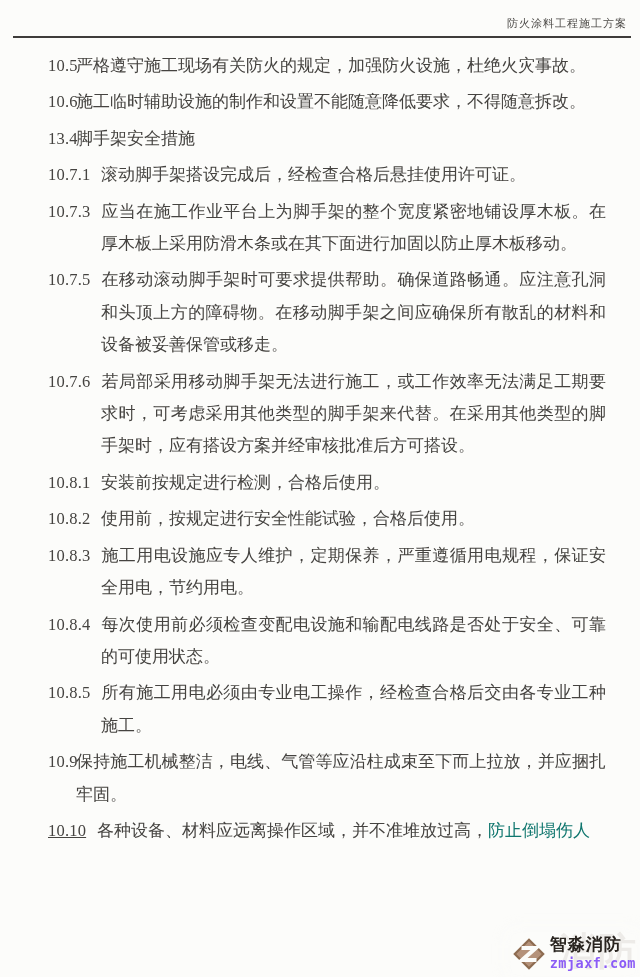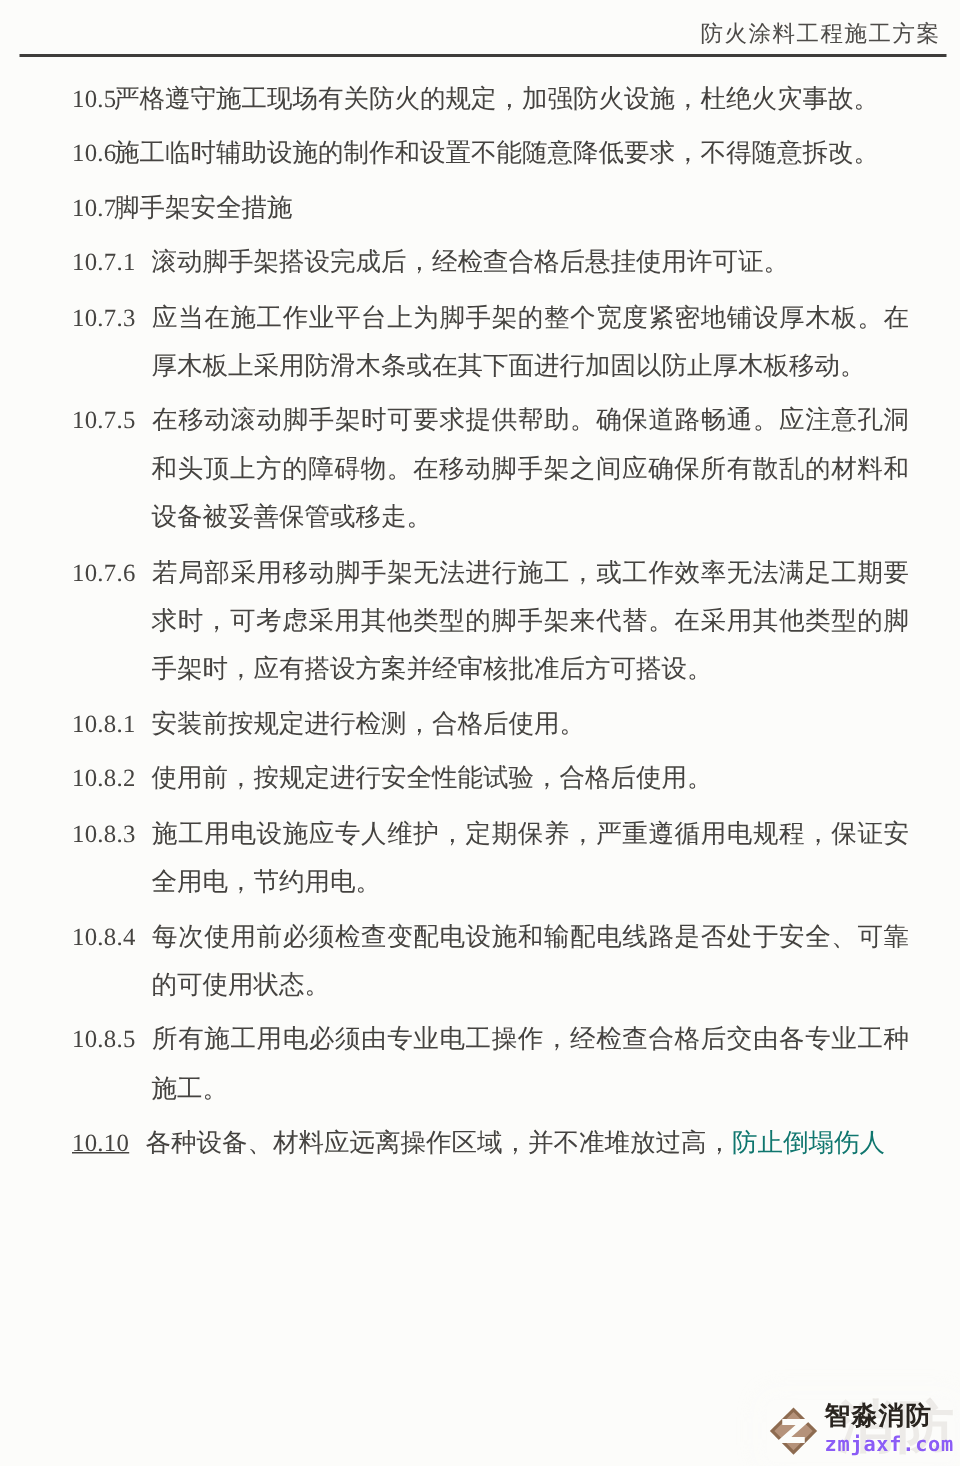--- a/index.html
+++ b/index.html
@@ -9,21 +9,21 @@
     overflow: hidden;
     position: relative;
     font-family: "Liberation Serif", "DejaVu Serif", serif;
   }
   .page { position: relative; width: 640px; height: 977px; }
 
   
   .header {
     padding: 14px 13px 0 0;
     text-align: right;
-    font-size: 15px;
+    font-size: 11px;
     letter-spacing: 1px;
     color: #4d4b48;
     line-height: 19px;
   }
   .rule {
     margin: 3px 9px 0 13px;
     border-top: 2px solid #3e3c3a;
     height: 0;
   }
 
@@ -88,30 +88,31 @@
 <div class="page">
 
   <div class="header">
     <span>防火涂料工程施工方案</span>
   </div>
   <div class="rule"></div>
 
   <div class="content" id="doc-body">
       <p class="para l1"><span class="num">10.5</span><span class="txt">严格遵守施工现场有关防火的规定，加强防火设施，杜绝火灾事故。</span></p>
       <p class="para l1"><span class="num">10.6</span><span class="txt">施工临时辅助设施的制作和设置不能随意降低要求，不得随意拆改。</span></p>
-      <p class="para l1"><span class="num">10.7</span><span class="txt">脚手架安全措施</span></p>
+      <p class="para l1"><span class="num">13.4</span><span class="txt">脚手架安全措施</span></p>
       <p class="para l2"><span class="num">10.7.1</span><span class="txt">滚动脚手架搭设完成后，经检查合格后悬挂使用许可证。</span></p>
       <p class="para l2"><span class="num">10.7.3</span><span class="txt">应当在施工作业平台上为脚手架的整个宽度紧密地铺设厚木板。在厚木板上采用防滑木条或在其下面进行加固以防止厚木板移动。</span></p>
       <p class="para l2"><span class="num">10.7.5</span><span class="txt">在移动滚动脚手架时可要求提供帮助。确保道路畅通。应注意孔洞和头顶上方的障碍物。在移动脚手架之间应确保所有散乱的材料和设备被妥善保管或移走。</span></p>
       <p class="para l2"><span class="num">10.7.6</span><span class="txt">若局部采用移动脚手架无法进行施工，或工作效率无法满足工期要求时，可考虑采用其他类型的脚手架来代替。在采用其他类型的脚手架时，应有搭设方案并经审核批准后方可搭设。</span></p>
       <p class="para l2"><span class="num">10.8.1</span><span class="txt">安装前按规定进行检测，合格后使用。</span></p>
       <p class="para l2"><span class="num">10.8.2</span><span class="txt">使用前，按规定进行安全性能试验，合格后使用。</span></p>
       <p class="para l2"><span class="num">10.8.3</span><span class="txt">施工用电设施应专人维护，定期保养，严重遵循用电规程，保证安全用电，节约用电。</span></p>
       <p class="para l2"><span class="num">10.8.4</span><span class="txt">每次使用前必须检查变配电设施和输配电线路是否处于安全、可靠的可使用状态。</span></p>
       <p class="para l2"><span class="num">10.8.5</span><span class="txt">所有施工用电必须由专业电工操作，经检查合格后交由各专业工种施工。</span></p>
+      <p class="para l1"><span class="num">10.9</span><span class="txt">保持施工机械整洁，电线、气管等应沿柱成束至下而上拉放，并应捆扎牢固。</span></p>
       <p class="para l3"><span class="num">10.10</span><span class="txt">各种设备、材料应远离操作区域，并不准堆放过高，</span><span class="txt-faded">防止倒塌伤人</span></p>
     </div>
 
   <div class="ghost-wm">消防</div>
 
   <div class="watermark">
     <span class="wm-logo">
       <svg viewBox="0 0 48 48" width="36" height="42">
         <path d="M24 3 L45 24 L24 45 L3 24 Z" fill="#8d6b50"></path>
         <path d="M24 7 L41 24 L24 41 L7 24 Z" fill="#b5927a"></path>

